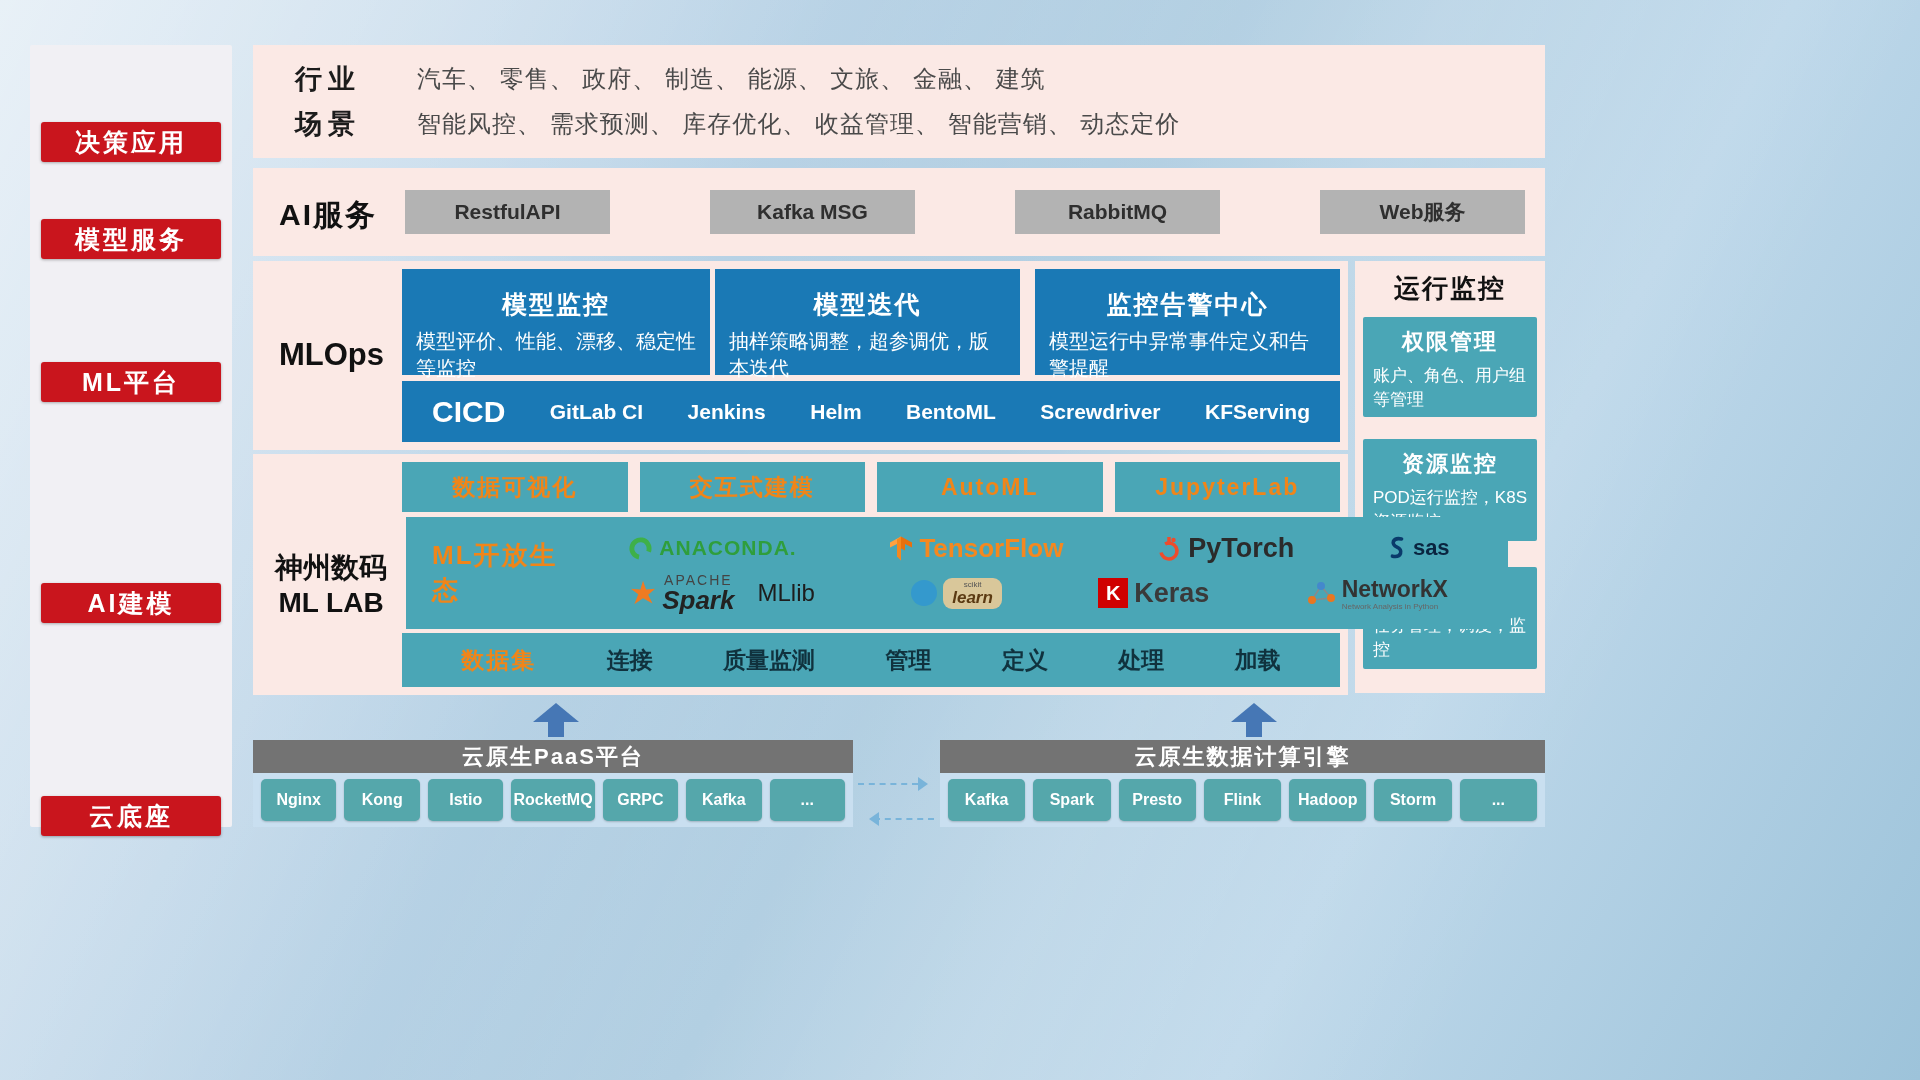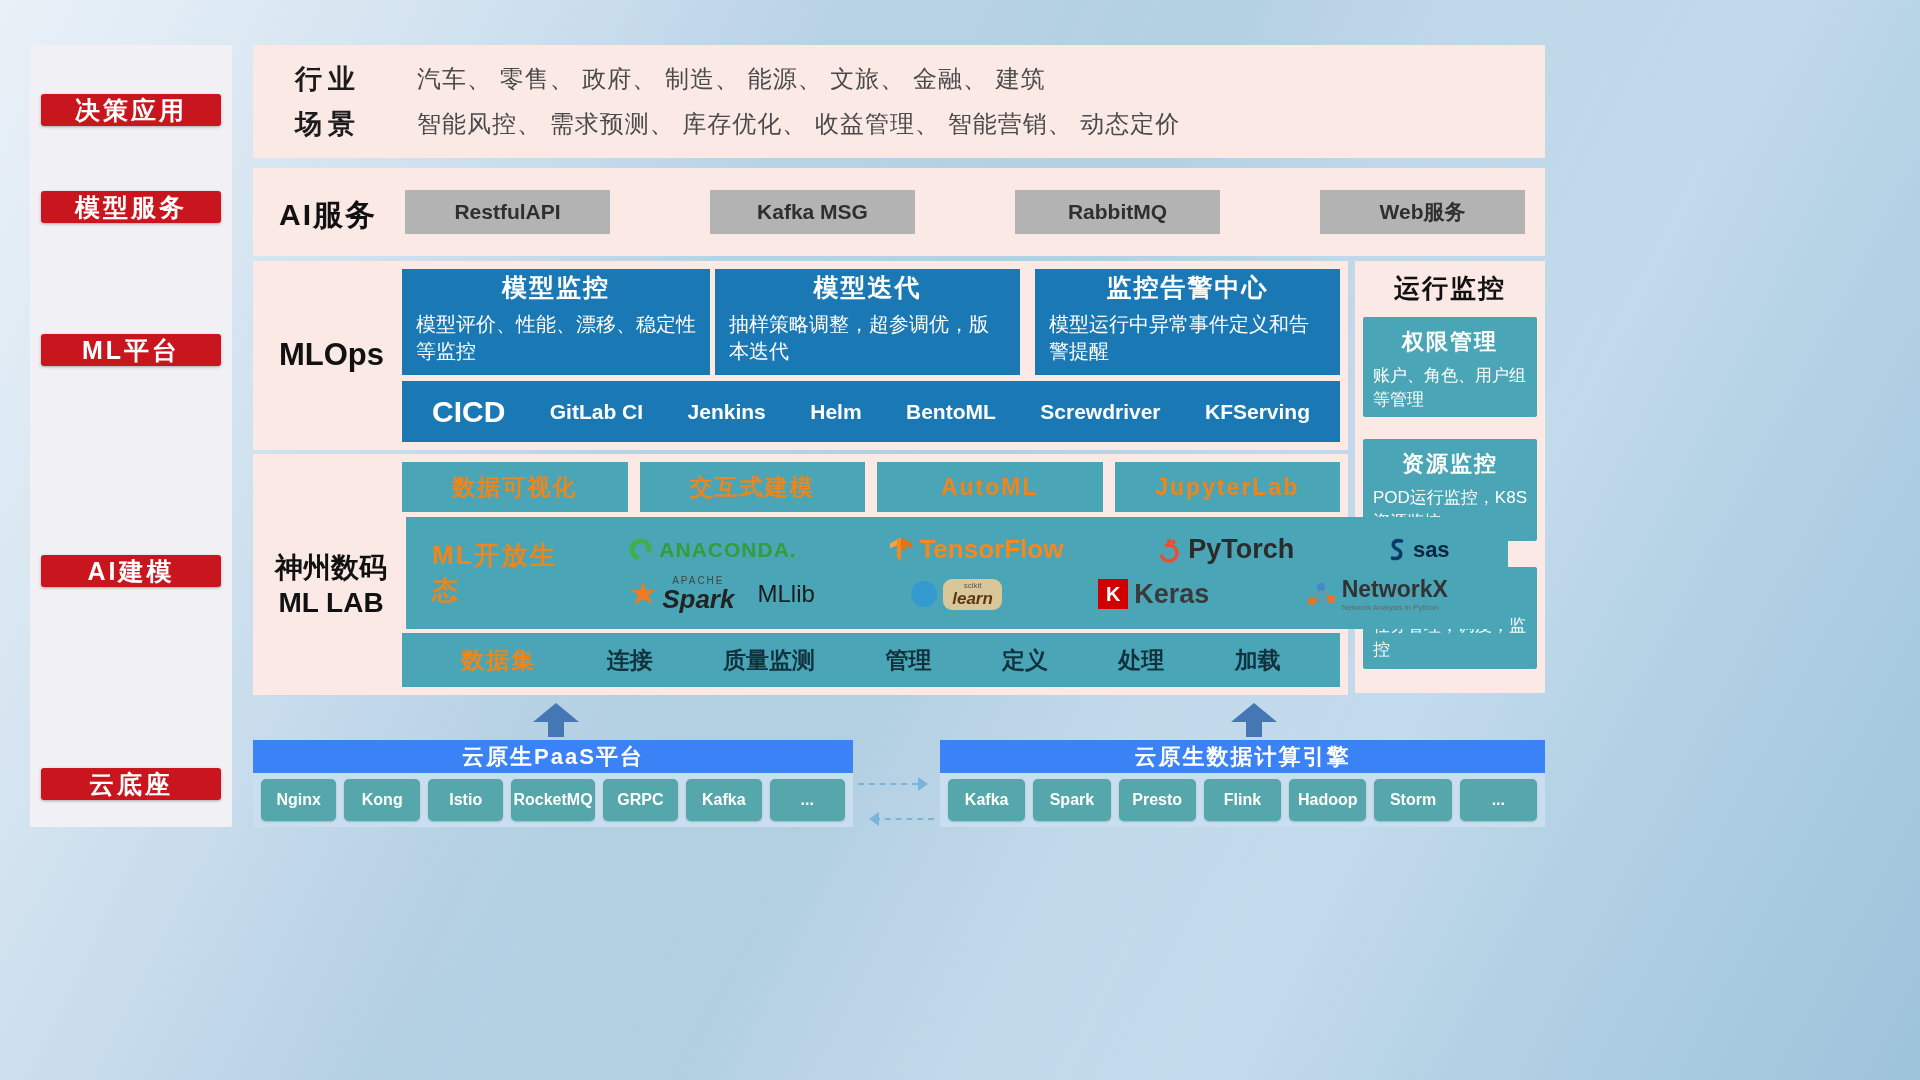--- a/index.html
+++ b/index.html
@@ -5,42 +5,42 @@
   *{margin:0;padding:0;box-sizing:border-box;}
   body{font-family:"Liberation Sans","DejaVu Sans",sans-serif;width:1920px;height:1080px;overflow:hidden;}
   .stage{position:relative;width:1920px;height:1080px;overflow:hidden;
     background:linear-gradient(118deg,#d6e5f1 0%,#c0d7e9 25%,#aacadf 50%,#bed8ea 72%,#9dc3da 100%);}
   .stage::before{content:"";position:absolute;inset:0;pointer-events:none;
     background:linear-gradient(115deg,rgba(255,255,255,.45),rgba(255,255,255,0) 35%,rgba(255,255,255,.18) 60%,rgba(255,255,255,0) 80%);}
   .stage > *{position:relative;}
 
   
   .sidebar{position:absolute;left:30px;top:45px;width:202px;height:782px;background:#f1f0f4;border-radius:2px;}
-  .side-btn{position:absolute;left:11px;width:180px;height:32px;background:#c9151d;color:#fff;
+  .side-btn{position:absolute;left:11px;width:180px;height:40px;background:#c9151d;color:#fff;
     font-weight:bold;font-size:25px;letter-spacing:3px;display:flex;align-items:center;justify-content:center;
-    border-radius:3px;box-shadow:0 1px 3px rgba(0,0,0,.3);}
+    border-radius:3px;box-shadow:0 1px 3px rgba(0,0,0,.3);margin-top:28px;}
 
   .panel{position:absolute;background:#fbe9e5;}
 
   
   .panel-industry{left:253px;top:45px;width:1292px;height:113px;display:flex;flex-direction:column;justify-content:space-evenly;padding:6px 0;}
   .ind-row{display:flex;align-items:center;}
   .ind-label{margin-left:42px;width:122px;font-size:27px;font-weight:bold;color:#1c1c1c;letter-spacing:6px;flex:none;}
   .ind-text{font-size:24px;color:#4a4a4a;letter-spacing:1px;}
 
   
   .panel-ai{left:253px;top:168px;width:1292px;height:88px;}
   .ai-label{position:absolute;left:26px;top:27px;font-size:30px;font-weight:bold;color:#111;letter-spacing:2px;}
   .gray-chip{position:absolute;top:22px;width:205px;height:44px;background:#b3b3b3;color:#2f2f2f;
     font-weight:bold;font-size:21px;display:flex;align-items:center;justify-content:center;}
 
   
   .panel-mlops{left:253px;top:261px;width:1095px;height:189px;}
   .mlops-label{position:absolute;left:26px;top:76px;font-size:31px;font-weight:bold;color:#111;}
-  .blue-card{position:absolute;top:8px;height:106px;background:#1a79b5;color:#fff;padding:2px 14px;}
+  .blue-card{position:absolute;top:8px;height:106px;background:#1a79b5;color:#fff;padding:19px 14px;}
   .bc-title{text-align:center;font-size:25px;font-weight:bold;margin-bottom:7px;letter-spacing:2px;}
   .bc-desc{font-size:20px;line-height:1.35;}
   .cicd-bar{position:absolute;left:149px;top:120px;width:938px;height:61px;background:#1a79b5;color:#fff;
     display:flex;align-items:center;justify-content:space-between;padding:0 30px;}
   .cicd-label{font-size:30px;font-weight:bold;}
   .cicd-tool{font-size:21px;font-weight:600;}
 
   
   .panel-monitor{left:1355px;top:261px;width:190px;height:432px;}
   .mon-title{text-align:center;margin-top:10px;font-size:26px;font-weight:bold;color:#111;letter-spacing:2px;}
@@ -57,42 +57,42 @@
   .eco-box{position:absolute;left:153px;top:63px;width:1102px;height:112px;background:#4aa6b6;display:flex;align-items:center;}
   .eco-label{width:176px;padding-left:26px;font-size:26px;font-weight:bold;color:#f08519;letter-spacing:2px;flex:none;}
   .eco-logos{flex:1;display:flex;flex-direction:column;justify-content:space-evenly;height:100%;padding:6px 12px 6px 0;}
   .eco-row{display:flex;align-items:center;justify-content:space-around;}
   .logo{display:flex;align-items:center;gap:6px;}
   .anaconda-text{font-size:21px;font-weight:bold;color:#2f9e3c;letter-spacing:1px;}
   .tf-text{font-size:26px;font-weight:bold;color:#f5881f;}
   .pytorch-text{font-size:27px;font-weight:600;color:#2b2b2b;}
   .sas-text{font-size:22px;font-weight:bold;color:#0a2540;}
   .spark-stack{display:flex;flex-direction:column;align-items:center;line-height:1;}
-  .spark-apache{font-size:10px;color:#444;letter-spacing:2px;}
+  .spark-apache{font-size:14px;color:#444;letter-spacing:2px;}
   .spark-text{font-size:26px;font-weight:bold;font-style:italic;color:#222;}
   .mllib-text{font-size:24px;color:#1d1d1d;margin-left:17px;}
   .sk-dot{width:26px;height:26px;border-radius:50%;background:#3499cd;display:inline-block;}
   .sk-learn{background:#d9c79a;border-radius:9px;padding:3px 9px;display:flex;flex-direction:column;align-items:center;line-height:1;}
   .sk-scikit{font-size:8px;color:#555;}
   .sk-learn-text{font-size:17px;font-style:italic;font-weight:bold;color:#5b3a12;}
   .keras-k{width:30px;height:30px;background:#d00000;color:#fff;font-weight:bold;font-size:20px;display:flex;align-items:center;justify-content:center;}
   .keras-text{font-size:27px;font-weight:600;color:#3a3a3a;}
   .nx-stack{display:flex;flex-direction:column;line-height:1.15;}
   .nx-text{font-size:23px;font-weight:600;color:#333;}
   .nx-sub{font-size:8px;color:#666;}
   .data-row{position:absolute;left:149px;top:179px;width:938px;height:54px;background:#4aa6b6;display:flex;
     align-items:center;justify-content:space-around;padding:0 24px;font-size:23px;font-weight:600;color:#10323e;}
   .dr-first{color:#f08519;font-weight:bold;letter-spacing:2px;}
 
   
   .up-arrow{position:absolute;top:703px;width:46px;height:36px;}
   .ua-head{width:0;height:0;border-left:23px solid transparent;border-right:23px solid transparent;border-bottom:19px solid #4677b5;}
   .ua-shaft{width:16px;height:15px;background:#4677b5;margin:0 auto;}
   .bottom-bar{position:absolute;top:740px;height:87px;background:#c9dff0;}
-  .bb-header{height:33px;background:#3b82f6;color:#fff;font-size:22px;font-weight:bold;display:flex;
+  .bb-header{height:33px;background:#737373;color:#fff;font-size:22px;font-weight:bold;display:flex;
     align-items:center;justify-content:center;letter-spacing:2px;}
   .bb-body{display:flex;gap:8px;padding:6px 8px;}
   .mini-chip{flex:1;height:42px;background:#55a7ab;border-radius:5px;color:#fff;font-size:16px;font-weight:bold;
     display:flex;align-items:center;justify-content:center;text-align:center;line-height:1.1;padding:0 2px;
     box-shadow:0 1px 2px rgba(0,0,0,.2);}
   .dash-line{position:absolute;border-top:2px dashed #79b4da;}
   .tri-right{position:absolute;width:0;height:0;border:7px solid transparent;border-left:10px solid #79b4da;}
   .tri-left{position:absolute;width:0;height:0;border:7px solid transparent;border-right:10px solid #79b4da;}
 </style>
 </head>

